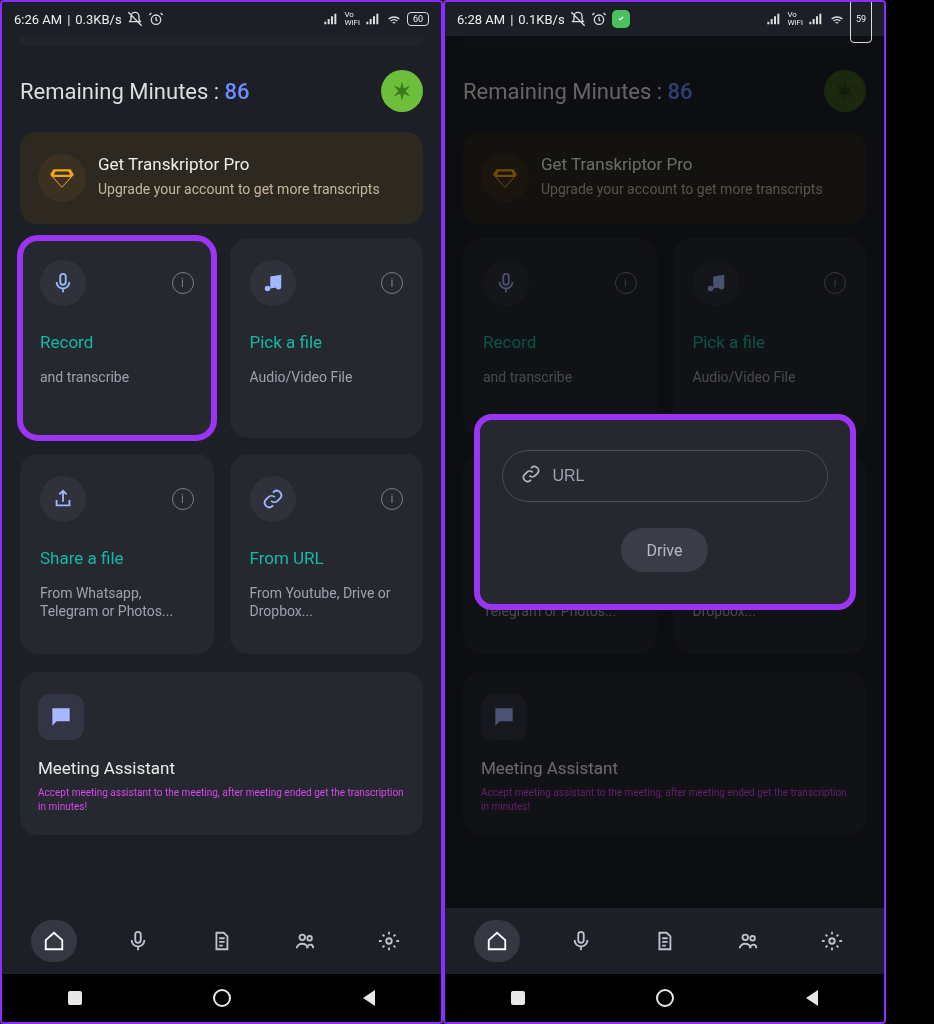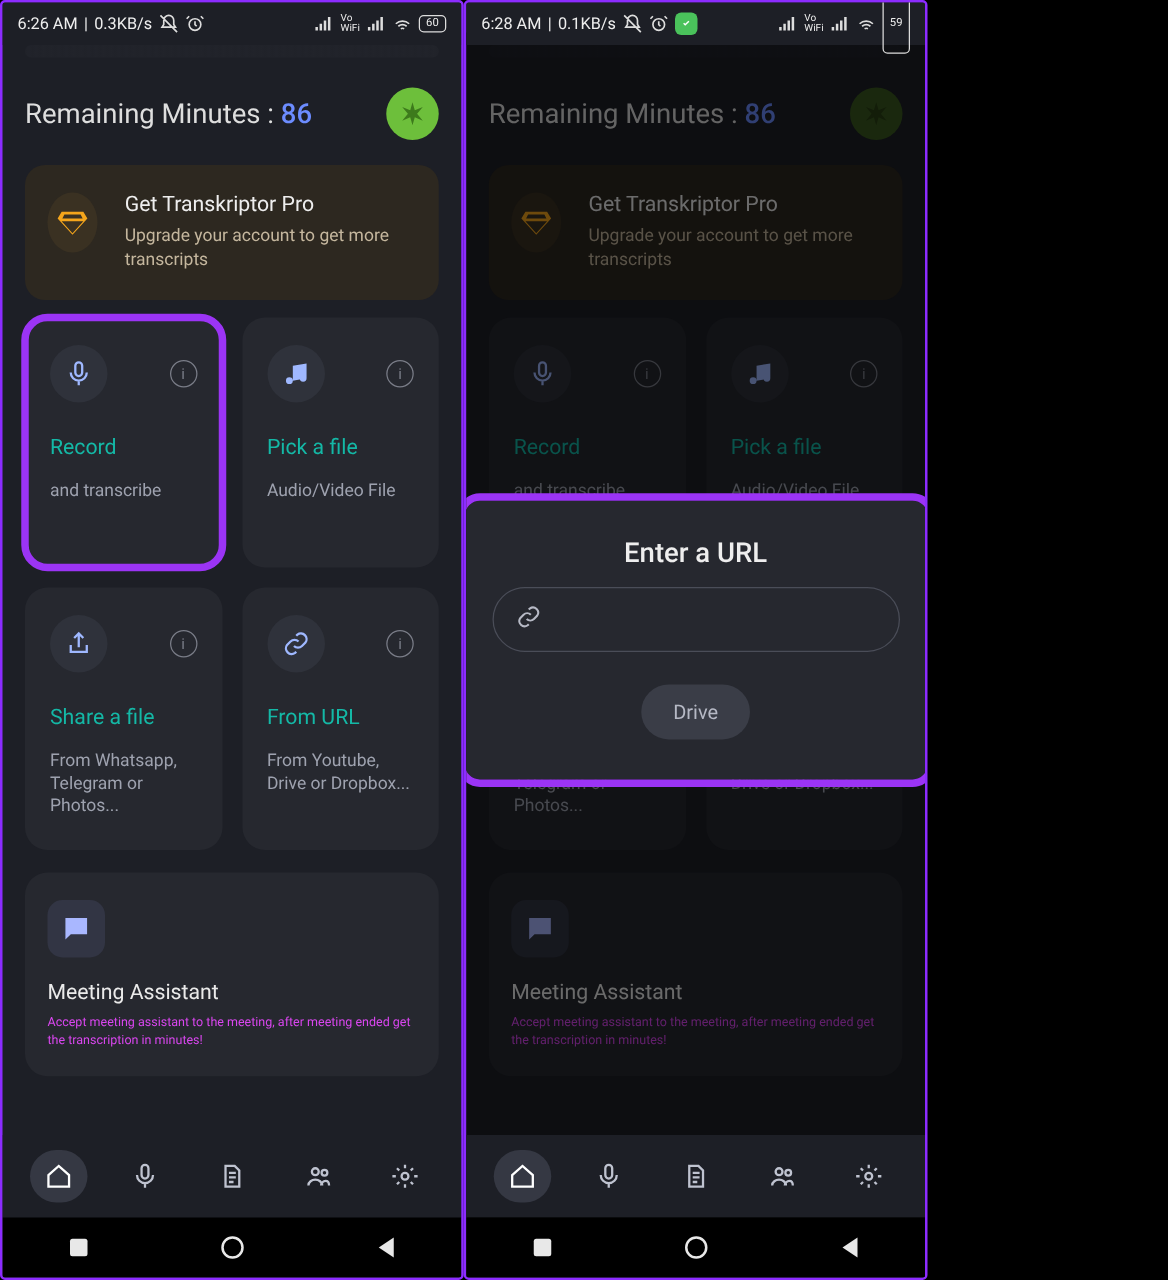--- a/index.html
+++ b/index.html
@@ -1,17 +1,17 @@
 <!DOCTYPE html>
 <html><head>
 <meta charset="utf-8">
 <style>
   * { box-sizing: border-box; margin: 0; padding: 0; }
   html, body { width: 934px; height: 1024px; background: #000; font-family: -apple-system, "Segoe UI", Roboto, sans-serif; color: #fff; overflow: hidden; }
-  .wrap { display: flex; width: 742px; height: 1024px; }
+  .wrap { display: flex; width: 886px; height: 1024px; }
   .phone {
     flex: 1;
     background: #1d1f26;
     border: 2px solid #8c2cff;
     border-radius: 4px;
     position: relative;
     overflow: hidden;
     display: flex;
     flex-direction: column;
   }
@@ -42,21 +42,21 @@
     background:#6dbf3b; display:flex; align-items:center; justify-content:center;
   }
   .avatar svg { width:22px; height:22px; }
   .mask { height:10px; margin:0 18px 8px 18px; background:repeating-linear-gradient(90deg,#2a2c33,#2e3038 3px,#2a2c33 6px); border-radius:6px; opacity:.25;}
   .promo {
     margin: 10px 18px 14px 18px;
     background: #2d2820;
     border-radius: 16px;
     padding: 22px 18px;
     display: flex;
-    gap: 22px;
+    gap: 12px;
     align-items:flex-start;
   }
   .promo .gem {
     width:48px;height:48px;border-radius:50%;
     background:#3a3122; display:flex;align-items:center;justify-content:center;
   }
   .promo .gem svg { width:26px;height:26px; fill:#f4a51c; }
   .promo .pt { font-size:17px; color:#eee; margin-bottom:6px; }
   .promo .ps { font-size:14px; color:#c5b79e; line-height:1.35; }
   .grid {
@@ -487,22 +487,22 @@
           </svg>
         </div>
     </div>
     <div class="sysnav">
       <div class="sq"></div>
       <div class="circ"></div>
       <div class="tri"></div>
     </div>
 
     <div class="modal">
-      <h2>Enter a URL</h2>
       <div class="urlfield">
         <span><svg viewBox="0 0 24 24" width="20" height="20" fill="none" stroke="#b6b9c5" stroke-width="2">
               <path d="M10 14a5 5 0 007 0l3-3a5 5 0 00-7-7l-1 1M14 10a5 5 0 00-7 0l-3 3a5 5 0 007 7l1-1"></path>
             </svg></span>
+        <input type="text" placeholder="URL" style="">
       </div>
       <div class="nextbtn">Drive</div>
     </div>
   </div>
 </div>
 
 </body></html>

